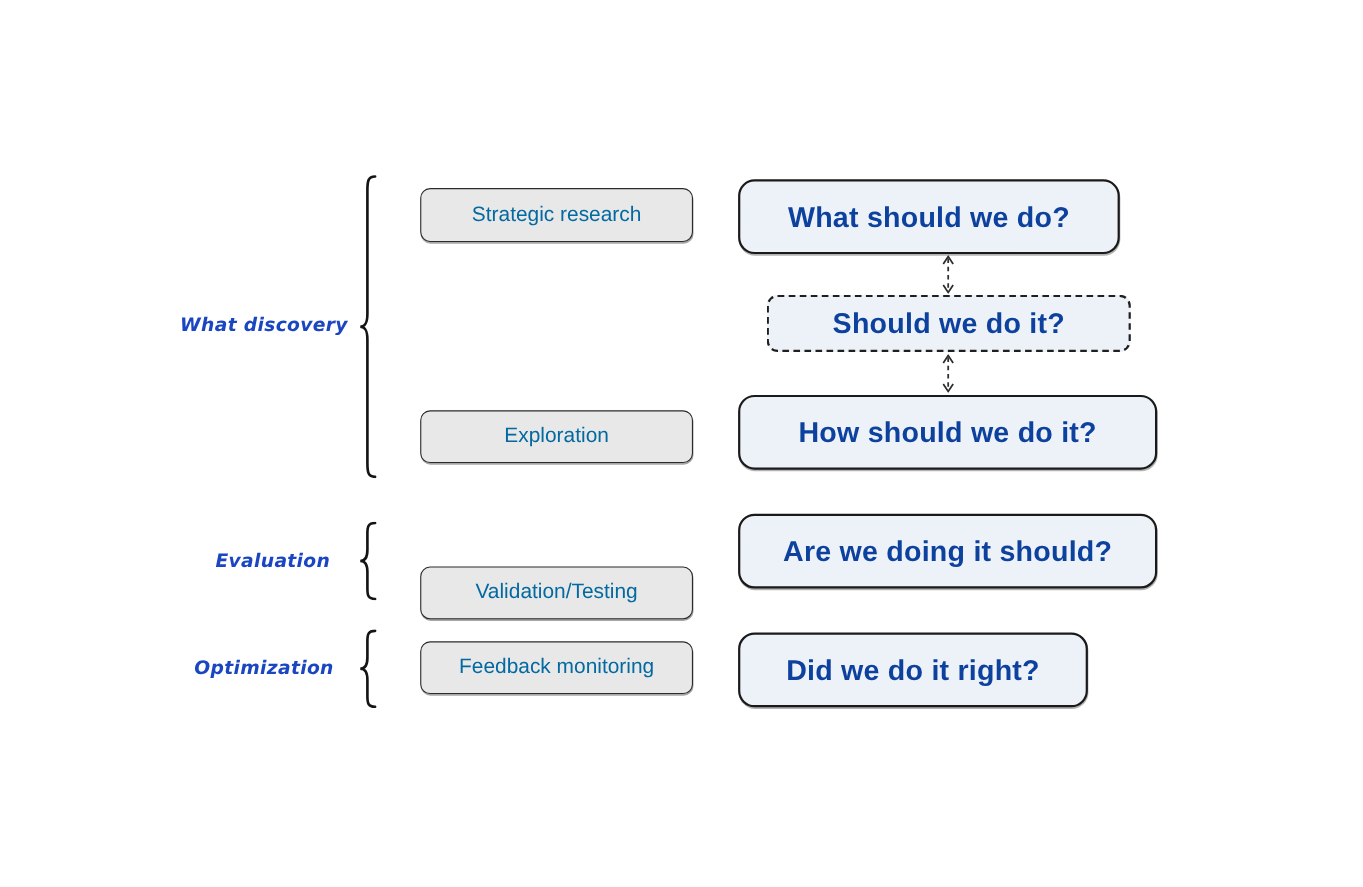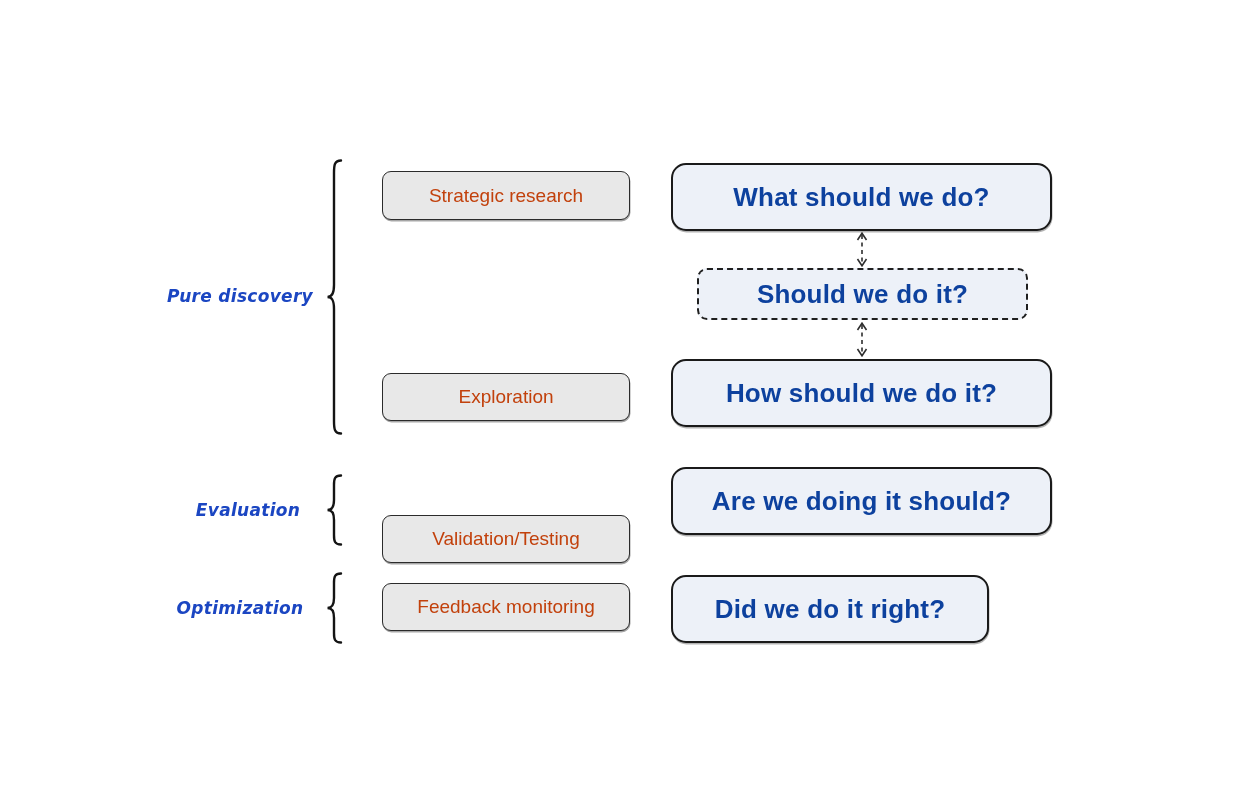--- a/index.html
+++ b/index.html
@@ -32,21 +32,21 @@
     border: 1.8px solid var(--border-dark, #2b2b2b);
     border-radius: 9px;
     display: flex;
     align-items: center;
     justify-content: center;
     box-shadow: 0.5px 1.5px 0 rgba(0,0,0,0.35);
   }
   .method-box span {
     font-size: 19px;
     font-weight: 400;
-    color: #c2410c;
+    color: #0369a1;
   }
 
   
   .question-box {
     background: var(--question-box-fill, #edf1f8);
     border: 2px solid #1a1a1a;
     border-radius: 15px;
     display: flex;
     align-items: center;
     justify-content: center;
@@ -64,21 +64,21 @@
     box-shadow: none;
   }
 
   svg { display: block; }
 </style>
 </head>
 <body>
 
 <div class="canvas">
 
-  <div class="abs hand-label" style="left:160px; top:286px; width:160px;">Pure discovery</div>
+  <div class="abs hand-label" style="left:160px; top:286px; width:160px;">What discovery</div>
   <div class="abs hand-label" style="left:168px; top:500px; width:160px;">Evaluation</div>
   <div class="abs hand-label" style="left:160px; top:598px; width:160px;">Optimization</div>
 
   <svg class="abs" style="left:326px; top:159px;" width="17" height="276" viewBox="0 0 17 276">
     <path d="M 15 1.5 C 8.5 1.5 8 6 8 14 L 8 126 C 8 134 6.5 138 1.5 138 C 6.5 138 8 142 8 150 L 8 262 C 8 270 8.5 274.5 15 274.5" fill="none" stroke="#141414" stroke-width="2.4" stroke-linecap="round"></path>
   </svg>
   <svg class="abs" style="left:326px; top:474px;" width="17" height="72" viewBox="0 0 17 72">
     <path d="M 15 1.5 C 8.5 1.5 8 5 8 11 L 8 26 C 8 32 6.5 36 1.5 36 C 6.5 36 8 40 8 46 L 8 61 C 8 67 8.5 70.5 15 70.5" fill="none" stroke="#141414" stroke-width="2.4" stroke-linecap="round"></path>
   </svg>
   <svg class="abs" style="left:326px; top:572px;" width="17" height="72" viewBox="0 0 17 72">
@@ -91,21 +91,21 @@
   <div class="abs method-box" style="left:382px; top:373px; width:248px; height:48px;">
     <span>Exploration</span>
   </div>
   <div class="abs method-box" style="left:382px; top:485px; width:248px; height:48px;margin-top:30px;">
     <span>Validation/Testing</span>
   </div>
   <div class="abs method-box" style="left:382px; top:583px; width:248px; height:48px;">
     <span>Feedback monitoring</span>
   </div>
 
-  <div class="abs question-box" style="left:671px; top:163px; width:381px; height:68px;">
+  <div class="abs question-box" style="left:671px; top:163px; width:347px; height:68px;">
     <span>What should we do?</span>
   </div>
   <div class="abs question-box dashed" style="left:697px; top:268px; width:331px; height:52px;">
     <span>Should we do it?</span>
   </div>
   <div class="abs question-box" style="left:671px; top:359px; width:381px; height:68px;">
     <span>How should we do it?</span>
   </div>
   <div class="abs question-box" style="left:671px; top:467px; width:381px; height:68px;">
     <span>Are we doing it should?</span>

